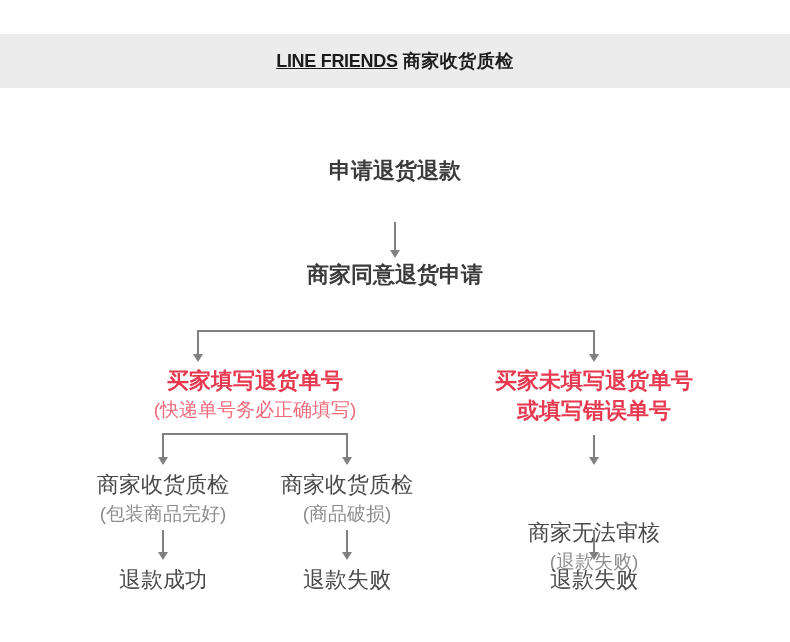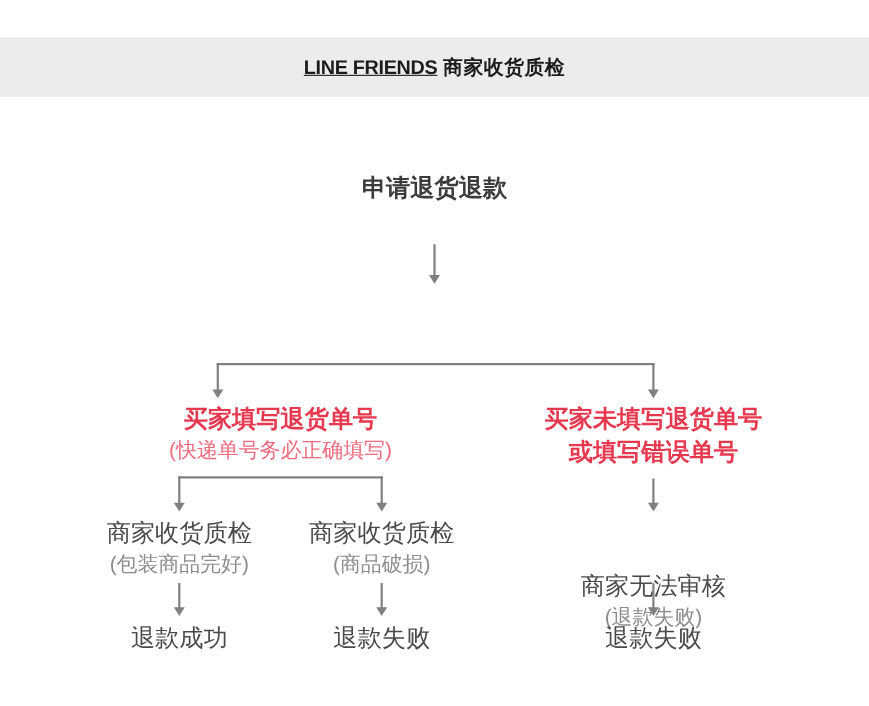--- a/index.html
+++ b/index.html
@@ -114,20 +114,21 @@
 <div class="flow">
 
   <div class="node" style="left:395px; top:68px;">
     <div class="title">申请退货退款</div>
   </div>
 
   <div class="conn v-line" style="left:395px; top:134px; height:30px;"></div>
   <div class="arrow-head" style="left:395px; top:162px;"></div>
 
   <div class="node" style="left:395px; top:172px;">
+    <div class="title">商家同意退货申请</div>
   </div>
 
   <div class="conn h-line" style="left:197px; top:242px; width:398px;"></div>
   <div class="conn v-line" style="left:198px; top:242px; height:26px;"></div>
   <div class="arrow-head" style="left:198px; top:266px;"></div>
   <div class="conn v-line" style="left:594px; top:242px; height:26px;"></div>
   <div class="arrow-head" style="left:594px; top:266px;"></div>
 
   <div class="node red" style="left:255px; top:278px;">
     <div class="title">买家填写退货单号</div>

